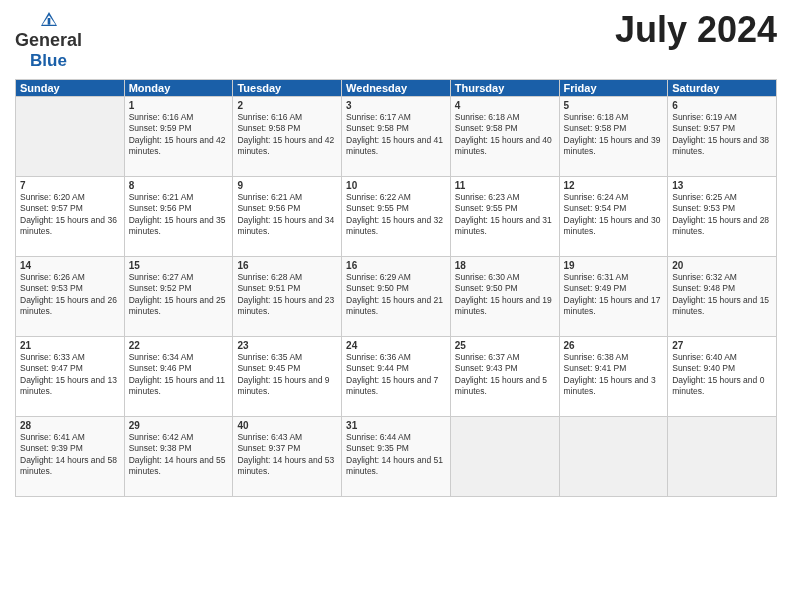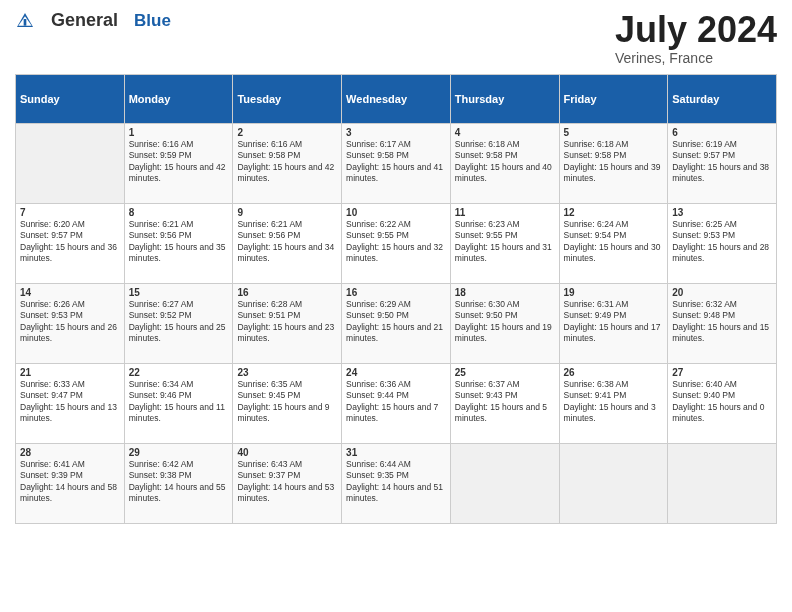--- a/index.html
+++ b/index.html
@@ -23,21 +23,22 @@
       margin-bottom: 8px;
     }
     .logo {
       display: flex;
       flex-direction: column;
       align-items: flex-start;
     }
     .logo-text {
       display: flex;
       align-items: center;
-      gap: 16px;
+      gap: 0;
+      flex-direction: column;
     }
     .logo-icon {
       width: 20px;
       height: 20px;
     }
     .title-area {
       text-align: left;
     }
     .month-title {
       font-size: 36px;
@@ -52,21 +53,21 @@
     table {
       width: 100%;
       border-collapse: collapse;
       table-layout: fixed;
     }
     thead tr th {
       background: #1a5fa8;
       color: #fff;
       font-size: 11px;
       font-weight: bold;
-      padding: 18px 4px;
+      padding: 2px 4px;
       text-align: left;
       border: 1px solid #ccc;
     }
     tbody tr td {
       border: 1px solid #ccc;
       vertical-align: top;
       padding: 3px 4px;
       font-size: 9px;
       color: #333;
       height: 80px;
@@ -103,21 +104,20 @@
           <polygon points="15,3 27,24 3,24" fill="#1a5fa8"></polygon>
           <polygon points="15,8 25,22 5,22" fill="#fff"></polygon>
           <rect x="13" y="12" width="4" height="10" fill="#1a5fa8"></rect>
         </svg>
         <span style="font-size:18px;font-weight:bold;color:#333;">General</span>
         <span style="font-size:17px;font-weight:bold;color:#1a5fa8;">Blue</span>
       </div>
     </div>
     <div class="title-area">
       <div class="month-title">July 2024</div>
-      <div class="location">Verines, France</div>
     </div>
   </div>
 
   <table>
     <thead>
       <tr>
       <th>Sunday</th>
           <th>Monday</th>
           <th>Tuesday</th>
           <th>Wednesday</th>

